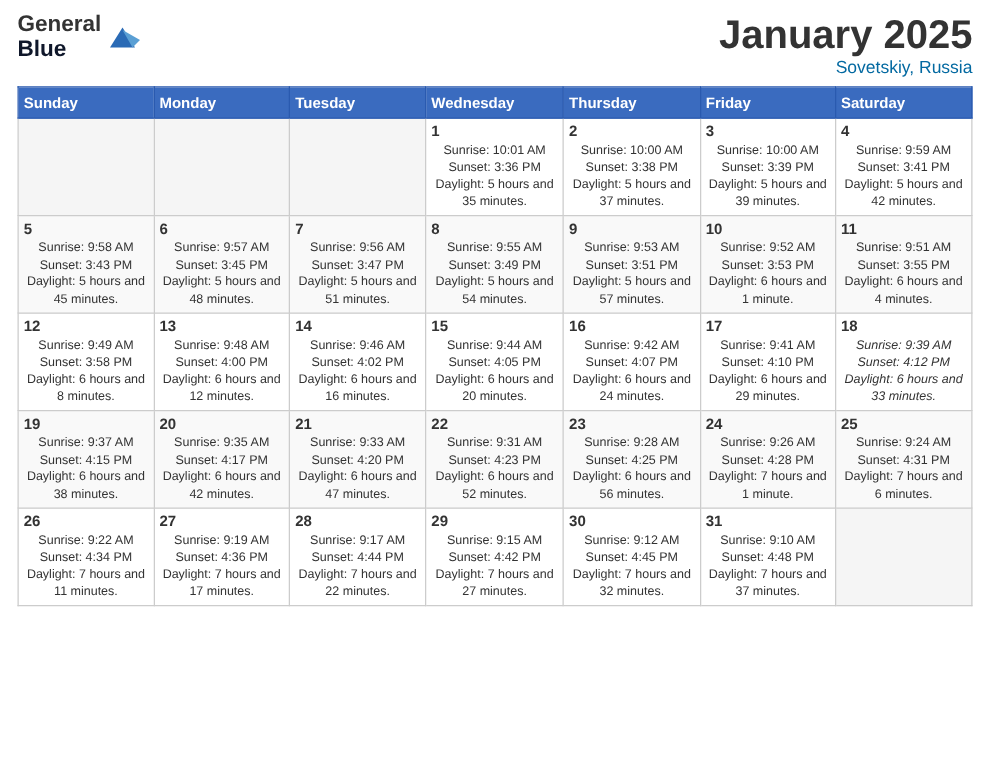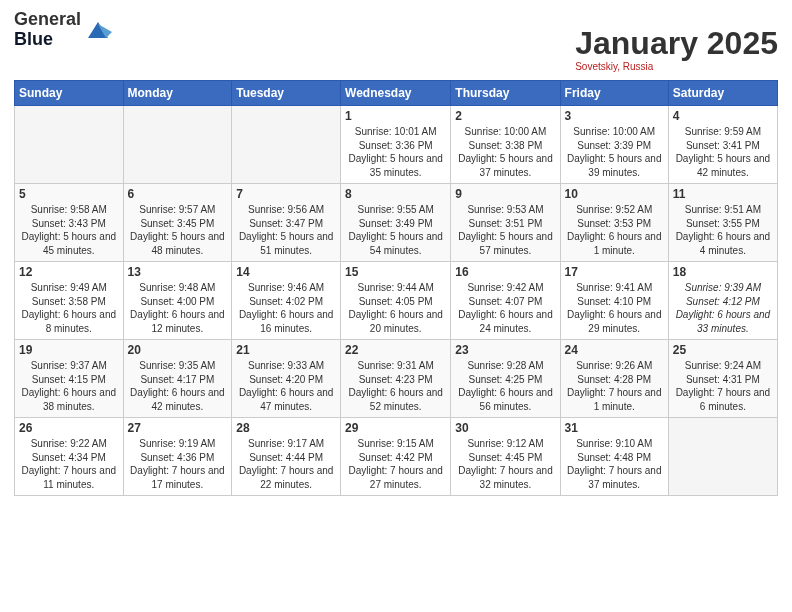--- a/index.html
+++ b/index.html
@@ -40,32 +40,31 @@
       font-size: 18px;
       font-weight: bold;
       color: #0f172a;
     }
     .logo-icon {
       width: 28px;
       height: 28px;
       margin-left: 3px;
     }
     .title-block {
-      text-align: left;
-      margin-top: 16px;
+      text-align: right;
     }
     .month-title {
       font-size: 32px;
       font-weight: bold;
       color: #333;
       line-height: 1.1;
     }
     .subtitle {
-      font-size: 10px;
-      color: #b91c1c;
+      font-size: 14px;
+      color: #0369a1;
     }
     .calendar {
       width: 100%;
       border-collapse: collapse;
     }
     .calendar th {
       background-color: #3a6bbf;
       color: #fff;
       font-size: 12px;
       font-weight: bold;

